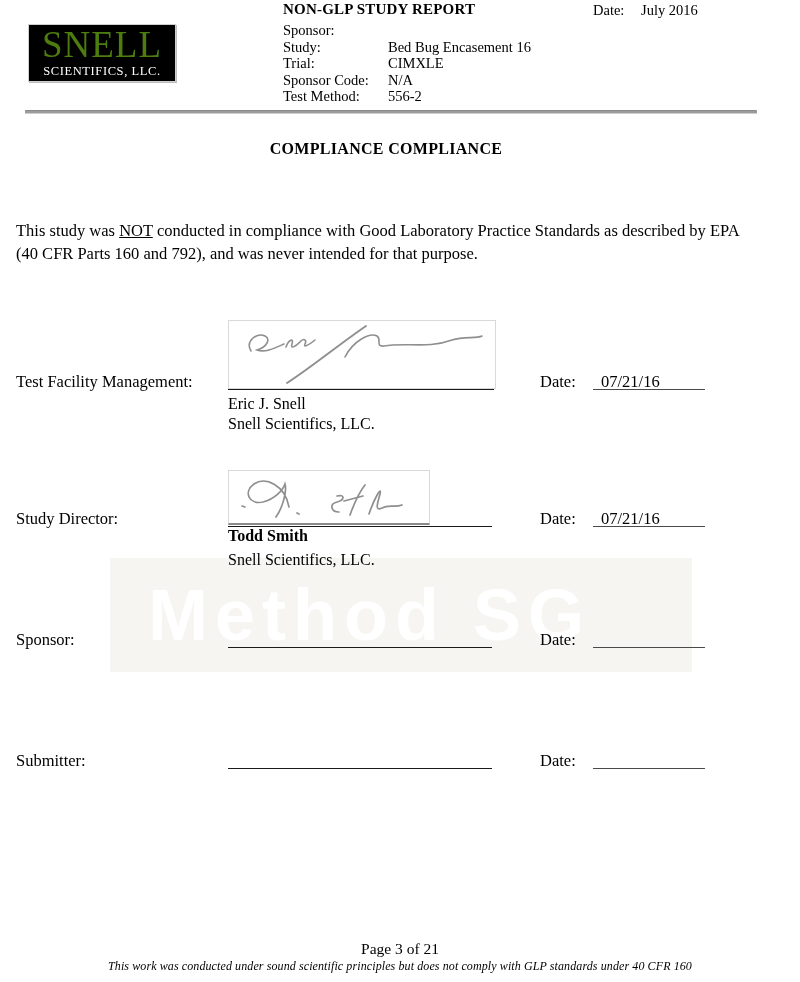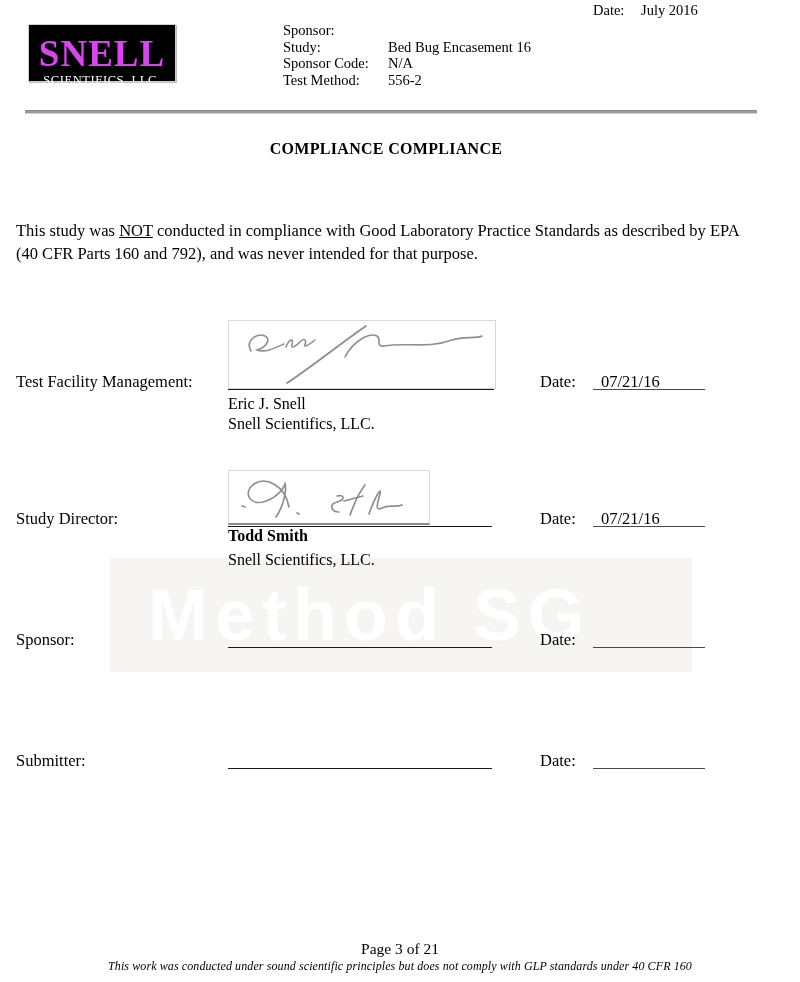--- a/index.html
+++ b/index.html
@@ -15,24 +15,24 @@
 
   
   .logo{
     left:28px;top:24px;width:146px;height:56px;
     background:#000;
     border:1px solid #cfcfcf;
     box-shadow:1px 1px 0 #bdbdbd;
     display:flex;flex-direction:column;align-items:center;justify-content:flex-start;
   }
   .logo-main{
-    color:#d946ef;font-size:37px;line-height:38px;font-weight:bold;
+    color:#4d7c0f;font-size:37px;line-height:38px;font-weight:normal;
     font-family:"Liberation Serif", serif;
     letter-spacing:1px;transform:scaleY(1.02);
-    margin-top:10px;
+    margin-top:1px;
   }
   .logo-sub{
     color:#fff;font-size:12.5px;line-height:14px;
     font-family:"Liberation Serif", serif;
     letter-spacing:0.6px;white-space:nowrap;
   }
 
   
   .hdr-title{left:283px;top:1px;font-size:15px;font-weight:bold;letter-spacing:0.2px;}
   .hdr-date-label{left:593px;top:2px;font-size:14.5px;}
@@ -95,31 +95,36 @@
 
   <div class="abs watermark">
     <span>Method SG</span>
   </div>
 
   <div class="abs logo fg">
     <div class="logo-main">SNELL</div>
     <div class="logo-sub">SCIENTIFICS, LLC.</div>
   </div>
 
+  <div class="abs hdr-title fg">NON-GLP STUDY REPORT</div>
   <div class="abs hdr-date-label fg">Date:</div>
   <div class="abs hdr-date-value fg">July 2016</div>
 
   <div class="abs hdr-fields fg">
     <div class="hdr-row">
       <div class="hdr-label">Sponsor:</div>
       <div class="hdr-value"></div>
     </div>
     <div class="hdr-row">
       <div class="hdr-label">Study:</div>
       <div class="hdr-value">Bed Bug Encasement 16</div>
+    </div>
+    <div class="hdr-row">
+      <div class="hdr-label">Trial:</div>
+      <div class="hdr-value">CIMXLE</div>
     </div>
     <div class="hdr-row">
       <div class="hdr-label">Sponsor Code:</div>
       <div class="hdr-value">N/A</div>
     </div>
     <div class="hdr-row">
       <div class="hdr-label">Test Method:</div>
       <div class="hdr-value">556-2</div>
     </div>
   </div>

